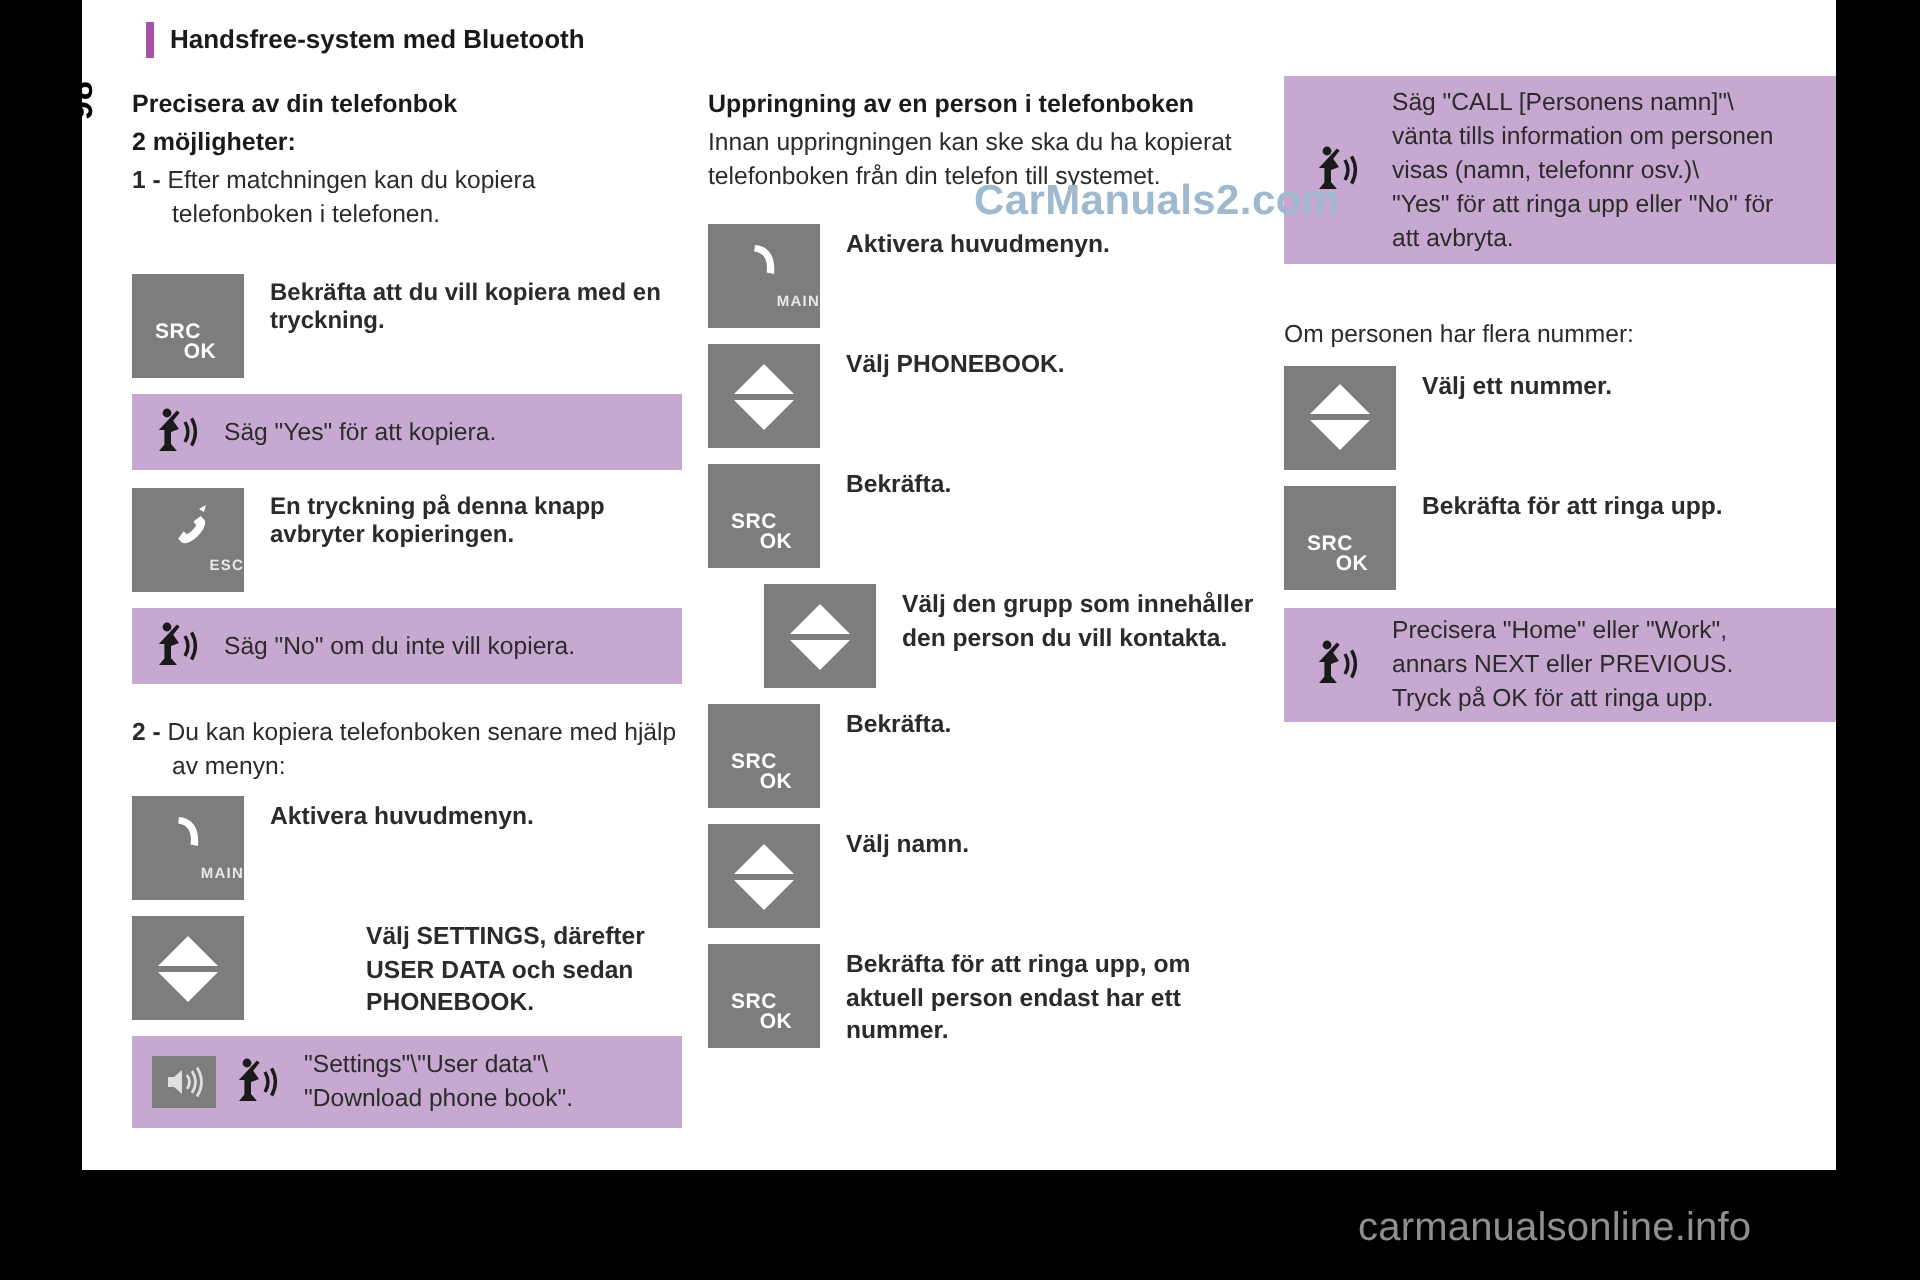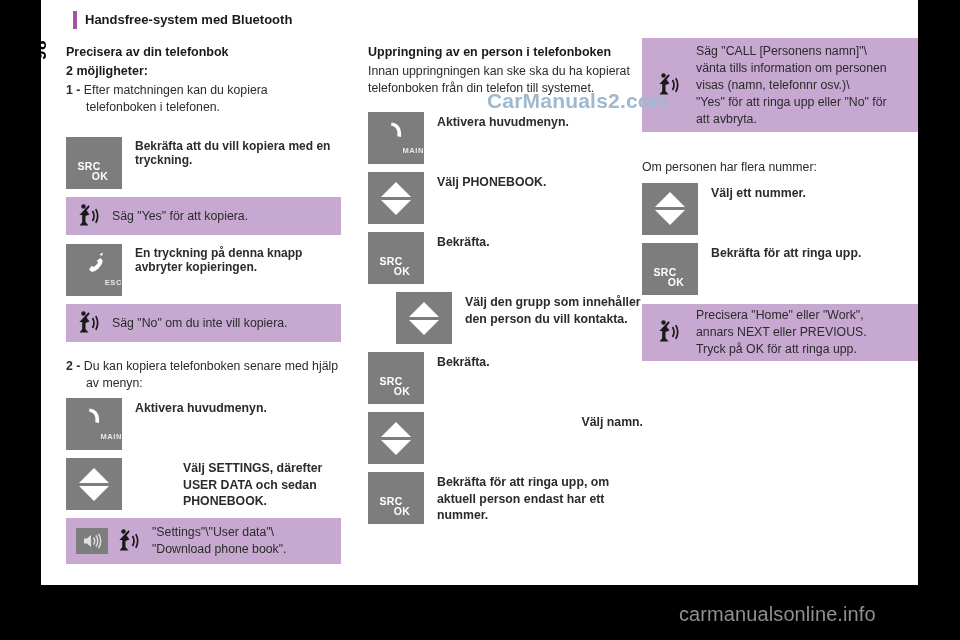--- a/index.html
+++ b/index.html
@@ -66,21 +66,21 @@
     color: #1a1a1a;
     line-height: 18px;
     white-space: nowrap;
   }
   
   .col {
     position: absolute;
     top: 44px;
   }
   .col-left  { left: 66px;  width: 275px; }
-  .col-mid   { left: 354px; width: 275px; margin-left: 14px; }
+  .col-mid   { left: 354px; width: 275px; }
   .col-right { left: 642px; width: 276px; }
 
   
   .h2 {
     font-size: 12.5px;
     font-weight: bold;
     color: #1a1a1a;
     margin: 0 0 3px 0;
     line-height: 16px;
   }
@@ -407,21 +407,21 @@
     <div class="step" style="margin-top:8px;">
       <div class="btn">
         <span class="glyph-srcok">
           <span class="l1">SRC</span>
             <span class="l2">OK</span>
         </span>
       </div>
       <div class="btn-caption">Bekräfta.</div>
     </div>
 
-    <div class="step" style="margin-top:8px;justify-content:space-between;">
+    <div class="step" style="margin-top:8px;">
       <div class="btn">
         <span class="arrows">
           <span class="tri-up"></span>
           <span class="tri-down"></span>
         </span>
       </div>
       <div class="btn-caption">Välj namn.</div>
     </div>
 
     <div class="step" style="margin-top:8px;">

